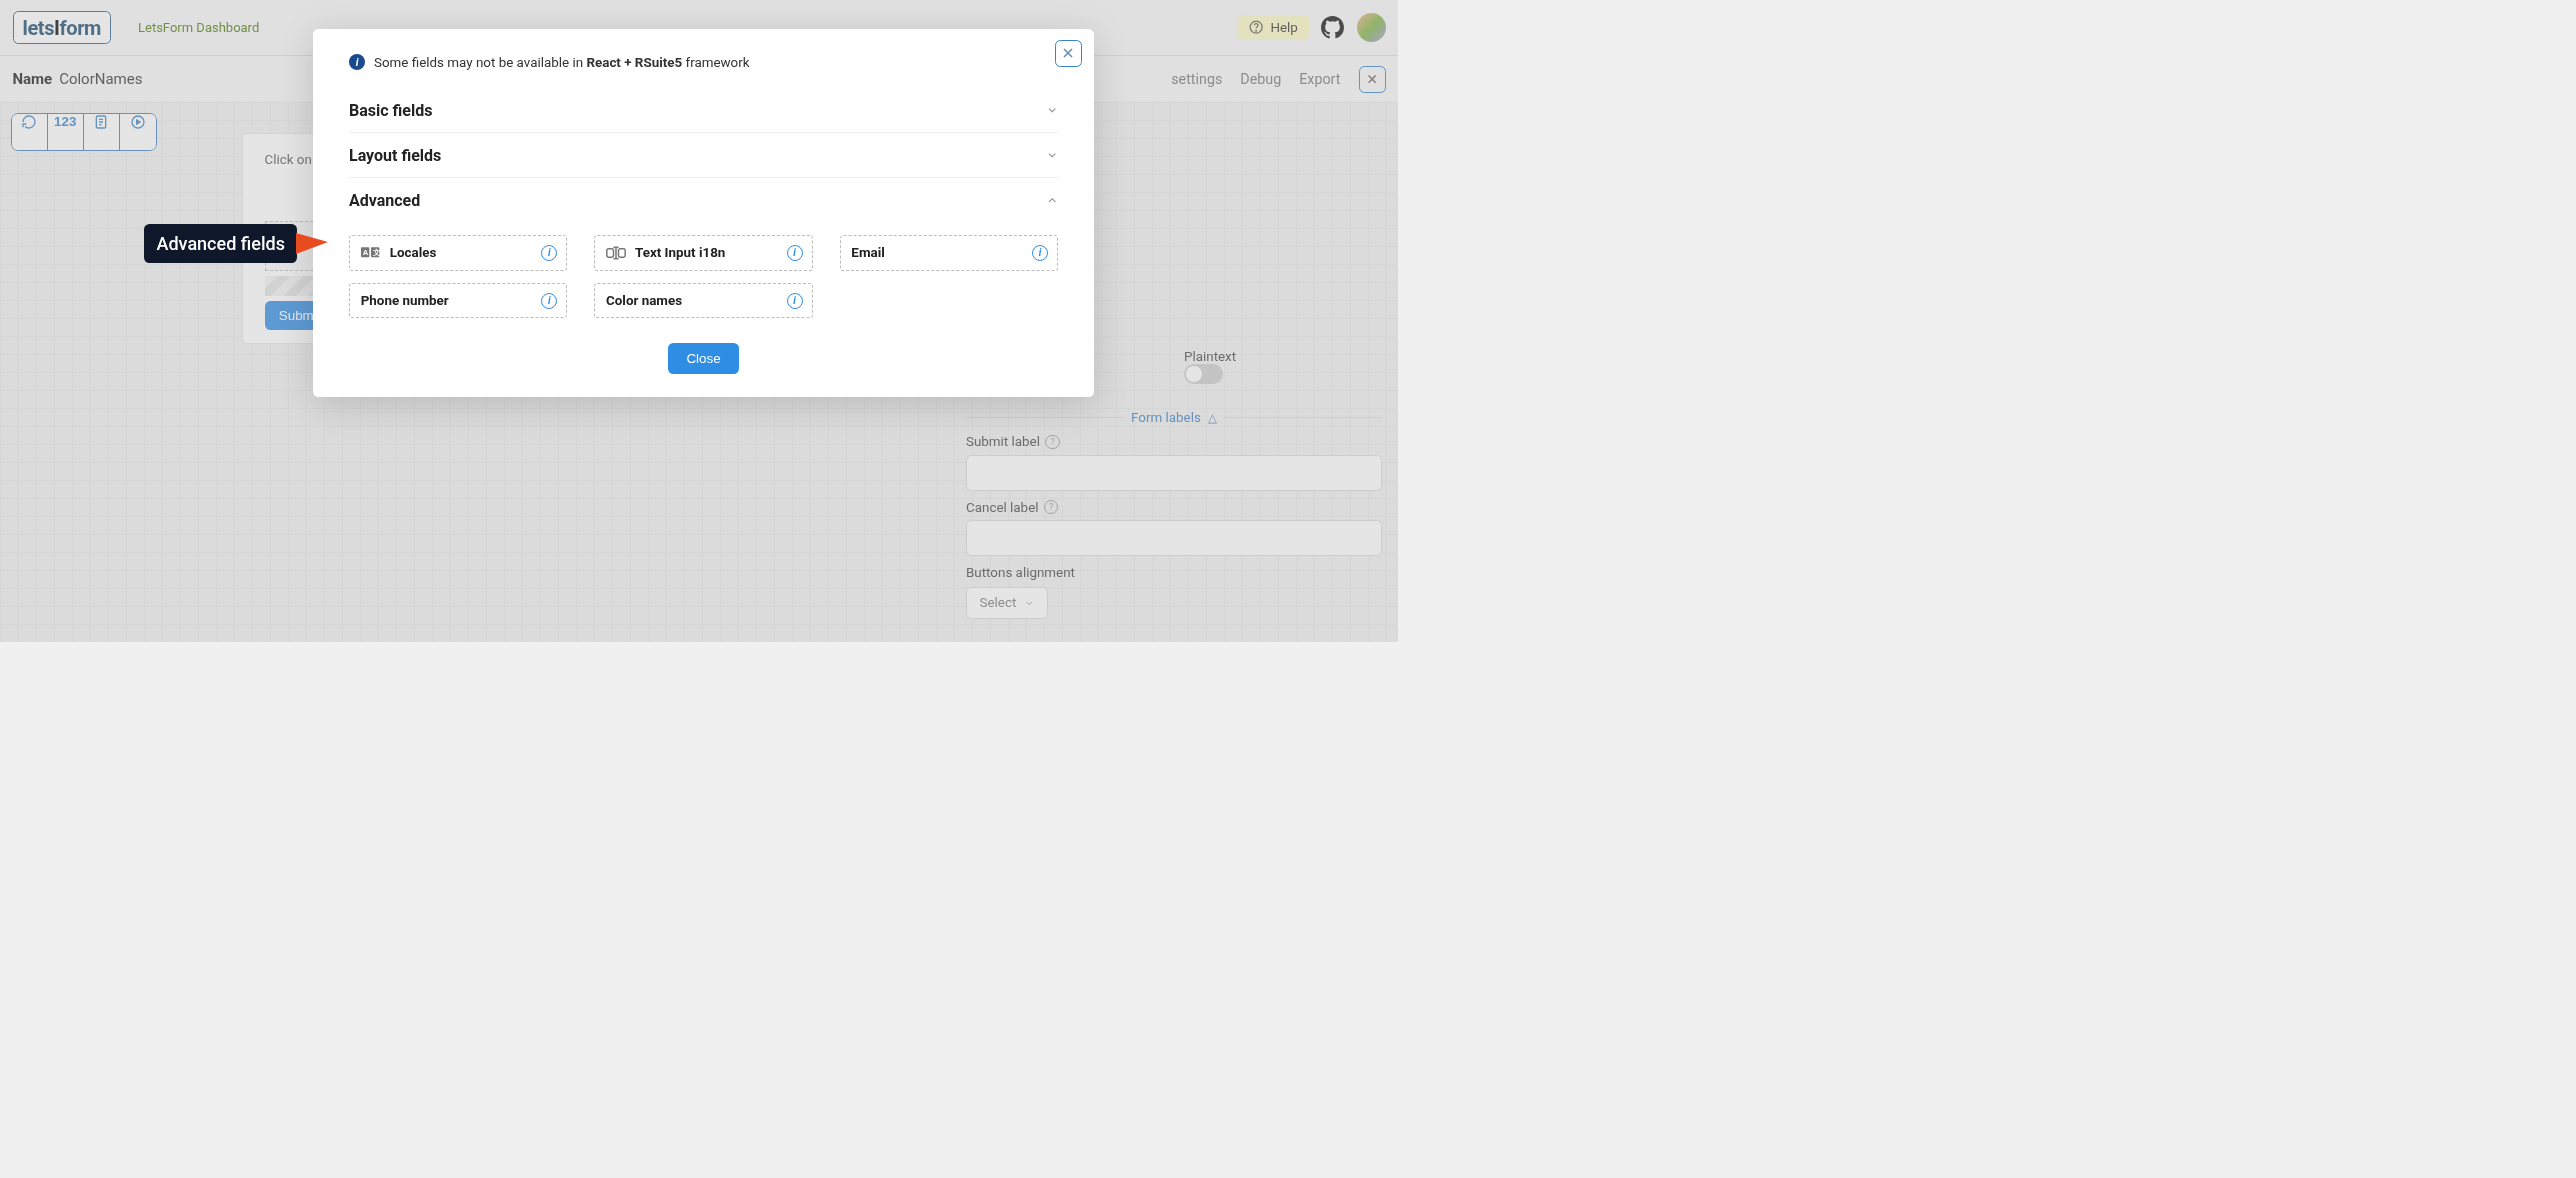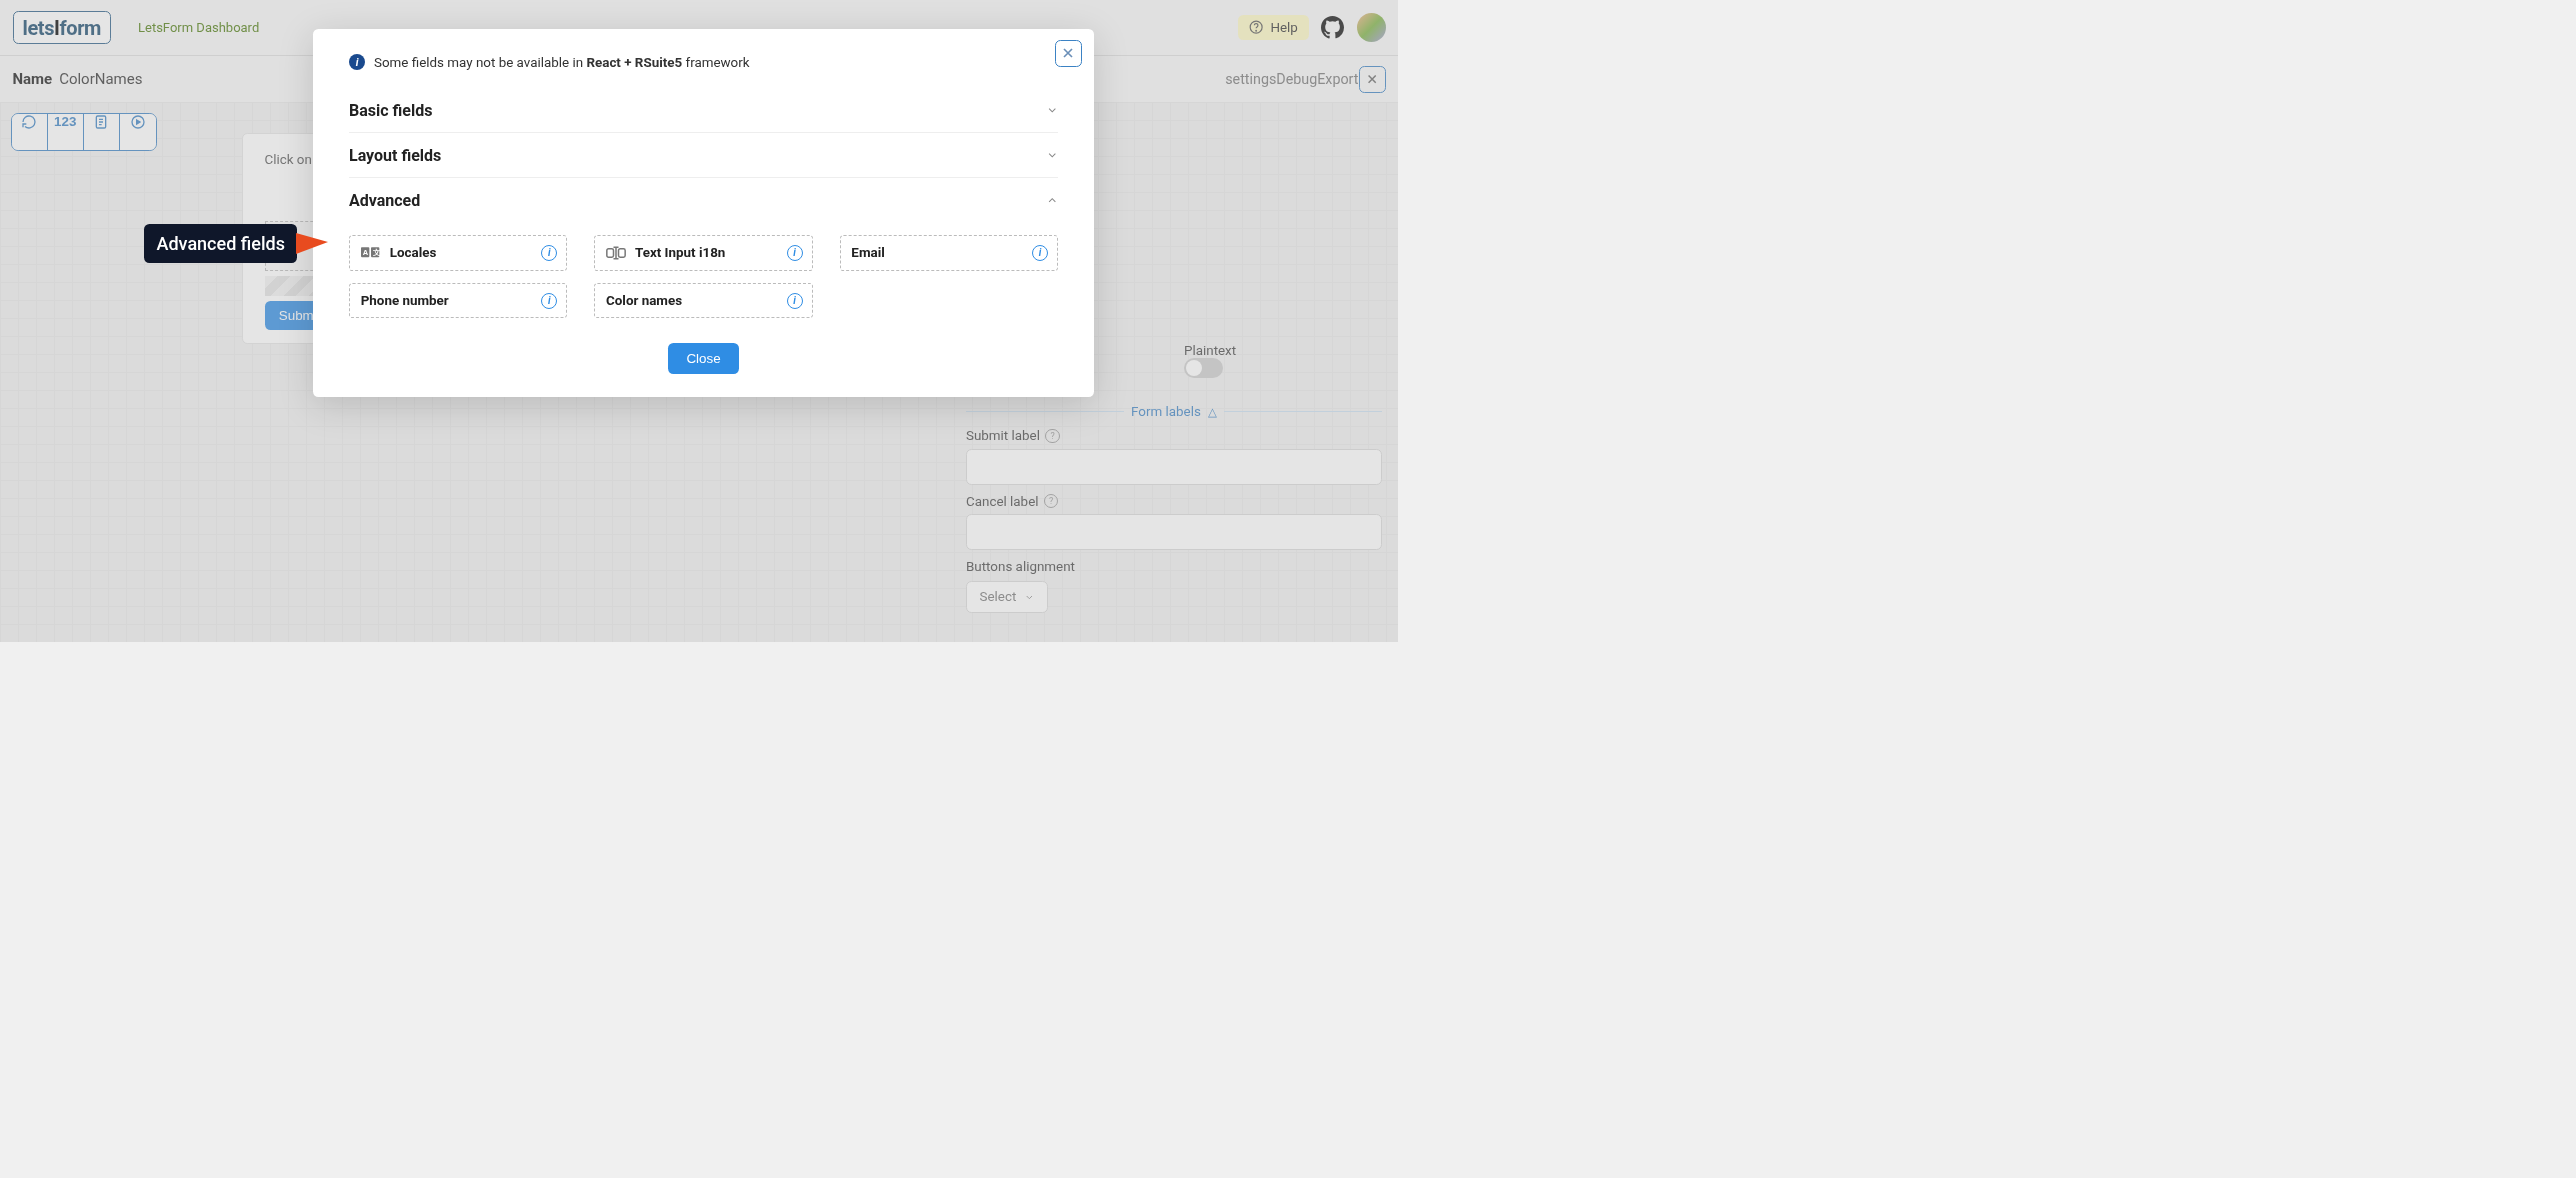--- a/index.html
+++ b/index.html
@@ -64,21 +64,21 @@
   }
   .name-lbl { font-weight: 700; font-size: 15px; }
   .name-val { font-size: 15px; color: #333; margin-left: 3.6px; }
   .close-sq {
     width: 27px; height: 27px;
     border: 0.9px solid #3b82c4;
     border-radius: 5.4px;
     display: flex; align-items: center; justify-content: center;
     color: #666; font-size: 16px;
   }
-  .right-tabs { display: flex; color: #777; font-size: 14.3px; align-items: center; }
+  .right-tabs { display: flex; gap: 18px; color: #777; font-size: 14.3px; align-items: center; }
 
   
   .toolbar {
     position: absolute;
     top: 113px; left: 10.7px;
     display: flex;
     border: 0.9px solid #3b82c4;
     border-radius: 7.2px;
     overflow: hidden;
   }
@@ -129,21 +129,21 @@
   }
   .hatch {
     position: absolute;
     left: 21.5px; right: 21.5px; bottom: 47px; height: 20px;
     background: repeating-linear-gradient(135deg,#f2f2f2 0 9px,#e2e2e2 9px 18px);
   }
 
   
   .sidebar {
     position: absolute;
-    right: 0; top: 96px;
+    right: 0; top: 102px;
     width: 448px;
     padding: 10.7px 16px;
     color: #555;
   }
   .sb-row { display: flex; gap: 20px; margin: 12.5px 0 3.6px; }
   .sb-lbl { font-size: 13.4px; color: #444; display: flex; align-items: center; gap: 5.4px; }
   .toggle {
     width: 39px; height: 20px; border-radius: 10px;
     background: #ccc; position: relative; display: inline-block;
   }

